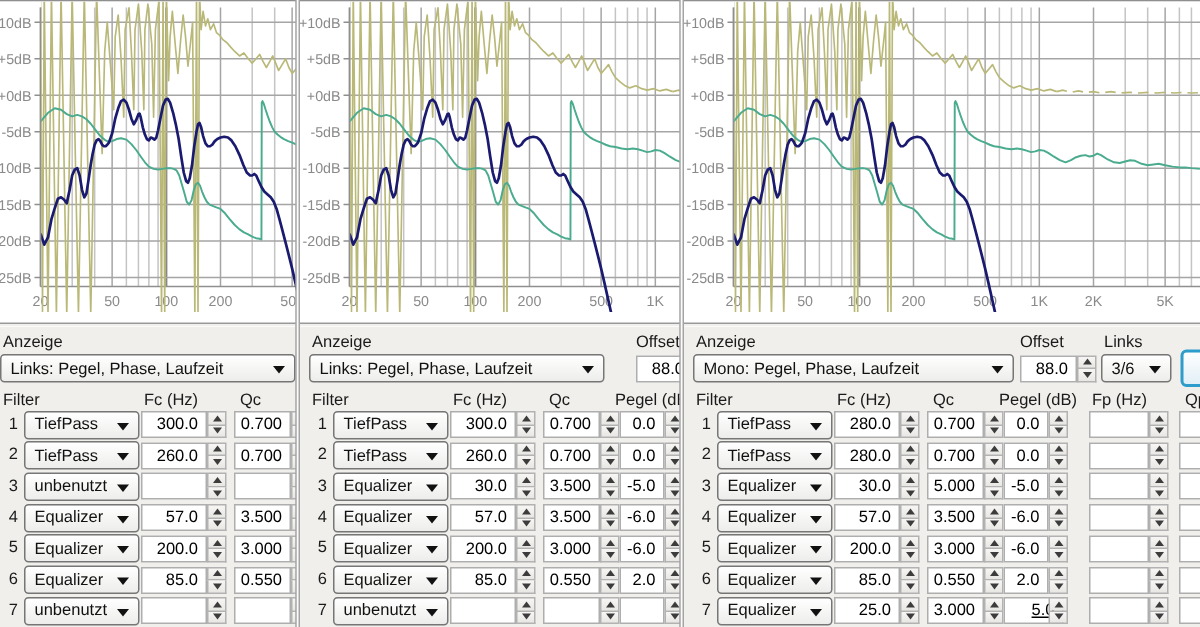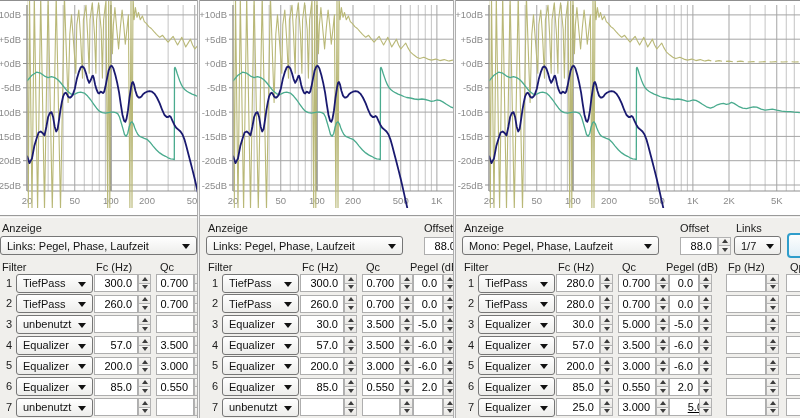--- a/index.html
+++ b/index.html
@@ -680,37 +680,37 @@
             </g>
             <g clip-path="url(#plotclip2)">
               <path d="M33.0 -5.5 L34.3 208.3 L35.5 -5.5 L38.0 208.3 L40.3 -5.5 L43.6 208.3 L46.7 -5.5 L50.5 208.3 L54.1 -5.5 L58.3 208.3 L62.2 -5.5 L66.5 208.3 L70.4 -5.5 L74.1 101.4 L75.8 33.3 L77.5 13.9 L79.7 43.1 L81.8 72.2 L82.8 23.6 L84.8 9.0 L86.7 38.2 L88.5 77.1 L89.4 18.8 L92.0 4.2 L93.6 33.3 L95.2 72.2 L96.0 18.8 L98.3 1.7 L100.5 33.3 L101.9 72.2 L102.6 18.8 L104.6 1.7 L107.2 28.5 L108.4 77.1 L109.6 18.8 L112.0 -0.7 L113.7 208.3 L114.7 -5.5 L115.8 208.3 L116.9 -5.5 L118.4 52.8 L119.4 23.6 L120.9 6.6 L122.8 28.5 L124.6 47.9 L126.4 26.0 L128.1 9.0 L129.7 23.6 L131.3 43.1 L132.9 28.5 L134.4 13.9 L135.9 208.3 L137.0 -5.5 L138.0 208.3 L139.0 -5.5 L140.1 18.8 L141.4 6.6 L143.0 16.3 L144.5 11.5 L146.3 18.8 L148.4 14.9 L150.3 20.7 L152.5 22.6 L154.8 25.6 L157.3 27.5 L159.8 30.4 L162.5 33.3 L165.7 36.3 L168.6 34.3 L171.5 38.2 L174.1 41.1 L176.7 38.2 L179.1 35.3 L181.4 40.1 L183.6 44.0 L185.8 40.1 L187.8 36.3 L189.8 41.1 L191.7 46.0 L194.1 42.1 L196.4 38.2 L198.6 44.0 L200.8 47.9 L203.3 45.0 L205.7 42.1 L208.0 46.9 L210.3 50.8 L213.6 53.8 L216.8 56.2 L219.8 57.6 L223.9 56.2 L227.8 58.1 L231.4 59.1 L235.8 58.1 L239.9 59.6 L244.2 58.6 L248.5 60.1" fill="none" stroke="#b9b877" stroke-width="1.1" stroke-linejoin="round"></path>
               <path d="M248.5 60.1 L252.5 59.1 L258.0 60.6 L263.0 59.6 L267.5 60.6 L273.0 60.1 L278.0 61.0 L284.6 60.1 L290.5 61.0 L297.5 60.6 L303.6 61.0 L309.1 60.6 L315.3 61.0 L320.8 60.6 L326.7 61.0 L332.8 60.6 L338.3 61.0 L343.9 60.8" fill="none" stroke="#b9b877" stroke-width="1.1" stroke-dasharray="7 4"></path>
               <path d="M33.0 80.0 L38.0 74.2 L42.5 71.2 L46.7 72.2 L50.5 75.1 L54.1 76.6 L57.5 75.6 L60.7 76.6 L63.6 78.5 L66.5 81.5 L69.1 84.9 L72.9 89.7 L76.4 92.6 L78.6 93.6 L80.8 93.1 L83.8 91.7 L86.7 91.2 L90.3 92.1 L93.6 95.1 L96.8 99.0 L99.8 103.3 L102.6 107.2 L105.2 110.1 L108.4 111.6 L111.4 112.1 L114.2 111.6 L116.9 111.1 L119.4 111.1 L121.8 111.6 L123.7 112.6 L125.5 116.0 L127.2 121.8 L128.9 127.6 L130.5 133.5 L132.1 135.4 L133.7 132.5 L135.2 125.7 L136.6 121.8 L138.0 120.8 L139.4 122.8 L140.7 126.7 L142.3 130.5 L143.9 133.5 L145.7 135.4 L148.1 136.4 L150.3 137.3 L153.0 138.3 L156.0 141.2 L159.1 145.1 L162.5 149.0 L165.7 151.9 L168.6 153.9 L171.5 155.3 L174.1 156.8 L176.7 157.8 L179.1 158.2 L180.3 158.7 L180.5 67.4 L181.0 66.4 L181.9 68.3 L183.1 72.2 L184.4 76.1 L185.8 80.0 L187.5 83.9 L189.1 86.8 L191.0 88.7 L192.9 90.2 L195.3 91.7 L198.1 93.1 L200.8 94.1 L203.8 95.5 L206.7 96.5 L210.3 97.0 L214.4 98.0 L218.3 98.5 L221.9 98.0 L225.2 98.5 L228.4 99.4 L231.4 100.4 L234.2 99.9 L236.9 99.0 L239.9 99.4 L242.8 100.9 L246.4 103.3 L250.5 105.8 L254.4 107.2 L258.0 105.8 L261.4 103.8 L264.5 102.8 L267.5 102.4 L270.3 103.3 L273.0 102.8 L275.5 101.4 L278.0 102.4 L282.5 105.3 L286.7 107.2 L290.5 107.7 L294.1 106.7 L297.5 105.8 L300.7 106.2 L305.1 108.2 L309.1 109.2 L312.9 108.7 L316.4 108.2 L320.8 109.2 L325.7 110.1 L330.3 110.6 L334.4 110.6 L338.3 111.1 L343.9 111.6" fill="none" stroke="#4aab8e" stroke-width="1.3" stroke-linejoin="round"></path>
               <path d="M33.0 154.8 L35.5 162.1 L38.0 157.3 L40.3 145.1 L42.5 137.8 L44.6 131.5 L46.7 130.5 L48.6 132.0 L50.5 134.4 L52.4 125.7 L54.1 116.0 L55.8 112.1 L57.5 111.1 L59.1 116.0 L60.7 125.7 L62.2 130.5 L63.6 128.1 L65.1 118.4 L66.5 108.7 L67.8 101.4 L69.1 95.5 L70.4 92.6 L71.7 91.7 L72.9 93.1 L74.1 95.5 L75.3 96.5 L76.4 96.5 L77.5 95.5 L78.6 94.1 L80.8 87.8 L82.8 78.1 L84.8 71.2 L86.7 66.4 L88.5 65.4 L90.3 67.4 L92.0 72.2 L93.6 78.1 L95.2 81.9 L96.8 79.0 L98.3 75.1 L99.0 74.7 L99.8 77.1 L101.2 83.9 L102.6 88.7 L103.9 91.7 L105.2 92.6 L106.5 90.7 L107.8 91.2 L109.0 92.1 L110.2 90.7 L111.4 85.8 L113.1 77.1 L114.7 69.3 L116.4 65.4 L117.9 64.9 L119.4 67.4 L121.4 74.2 L123.2 81.9 L125.1 91.7 L126.8 103.3 L128.5 114.0 L130.1 119.8 L131.3 120.8 L132.5 117.9 L134.0 109.2 L135.5 96.5 L137.0 86.8 L138.0 81.9 L139.0 81.0 L140.1 83.9 L141.4 89.7 L143.0 94.6 L144.5 96.5 L146.0 96.5 L147.5 95.5 L149.2 93.1 L150.9 91.7 L153.0 90.7 L155.5 90.2 L158.0 90.7 L160.3 92.6 L162.9 96.5 L165.7 102.4 L168.3 109.2 L170.5 114.0 L172.7 116.0 L174.1 116.0 L175.5 115.0 L176.8 116.0 L178.5 119.8 L180.3 123.7 L182.2 126.7 L184.4 128.6 L186.5 130.5 L188.5 133.5 L190.4 138.3 L192.3 145.1 L194.1 151.9 L196.4 160.7 L198.6 169.4 L200.8 178.2 L202.8 186.9 L205.2 197.6 L207.6 208.3 L210.3 220.5 L213.6 237.5" fill="none" stroke="#1a1a70" stroke-width="1.8" stroke-linejoin="round"></path>
             </g>
           </svg></div>
         <div class="controls">
           <span class="lbl" style="left: 8px; top: 5px;">Anzeige</span>
-          <div class="dd" style="left: 6px; top: 19px; width: 197px;">
+          <div class="dd" style="left: 6px; top: 19px; width: 214px;">
             <span class="dd-text">Mono: Pegel, Phase, Laufzeit</span>
             <div class="dd-arrow"></div>
           </div>
           <span class="lbl" style="left: 224px; top: 5px;">Offset</span>
           <input class="field" type="text" value="88.0" style="left: 224px; top: 19.5px; width: 38px;">
           <div class="spin" style="left: 262px; top: 19.5px;">
             <div class="spin-btn up">
               <i class="tri-up"></i>
             </div>
             <div class="spin-btn down">
               <i class="tri-down"></i>
             </div>
           </div>
           <span class="lbl" style="left: 280px; top: 5px;">Links</span>
           <div class="dd" style="left: 278px; top: 19px; width: 47px;">
-            <span class="dd-text">1/7</span>
+            <span class="dd-text">3/6</span>
             <div class="dd-arrow"></div>
           </div>
           <div class="focus-btn" style="left: 331px; top: 16px;"></div>
           <span class="lbl" style="left: 8px; top: 44px;">Filter</span>
           <span class="lbl" style="left: 102px; top: 44px;">Fc (Hz)</span>
           <span class="lbl" style="left: 166px; top: 44px;">Qc</span>
           <span class="lbl" style="left: 210px; top: 44px;">Pegel (dB)</span>
           <span class="lbl" style="left: 272px; top: 44px;">Fp (Hz)</span>
           <span class="lbl" style="left: 334px; top: 44px;">Qp</span>
           <div style="position: absolute; left: 0px; top: 56.5px; width: 380px; height: 19px;">

